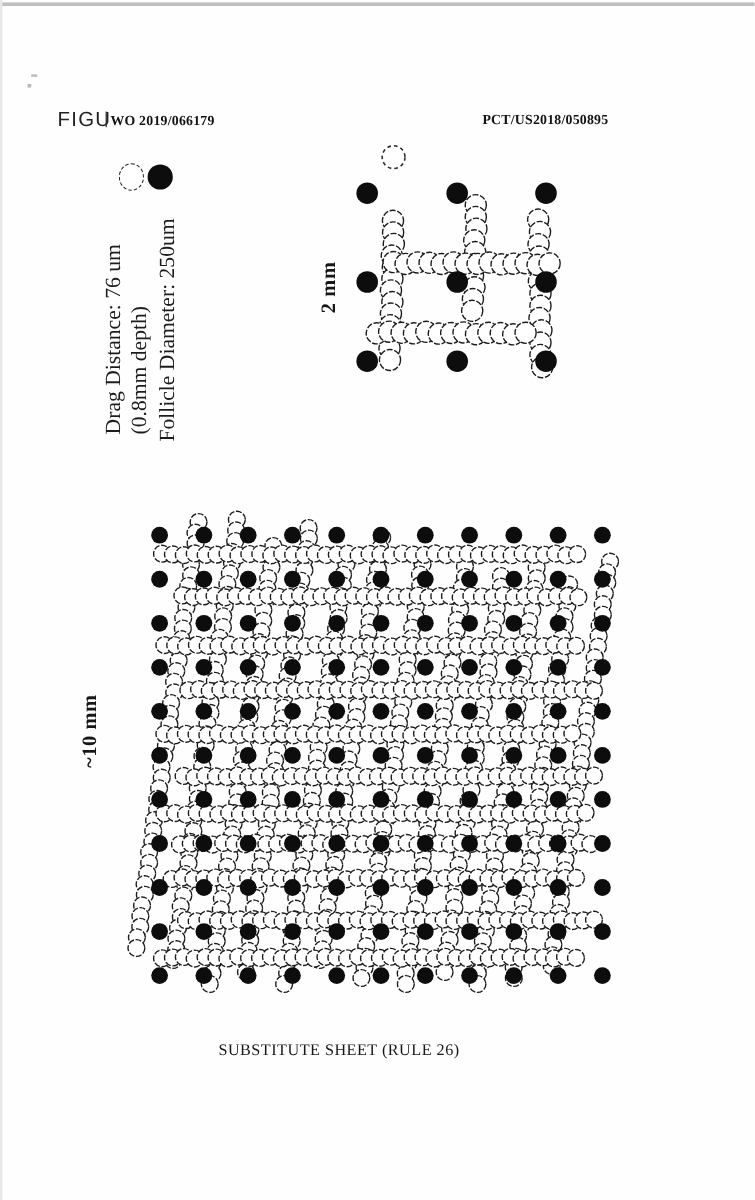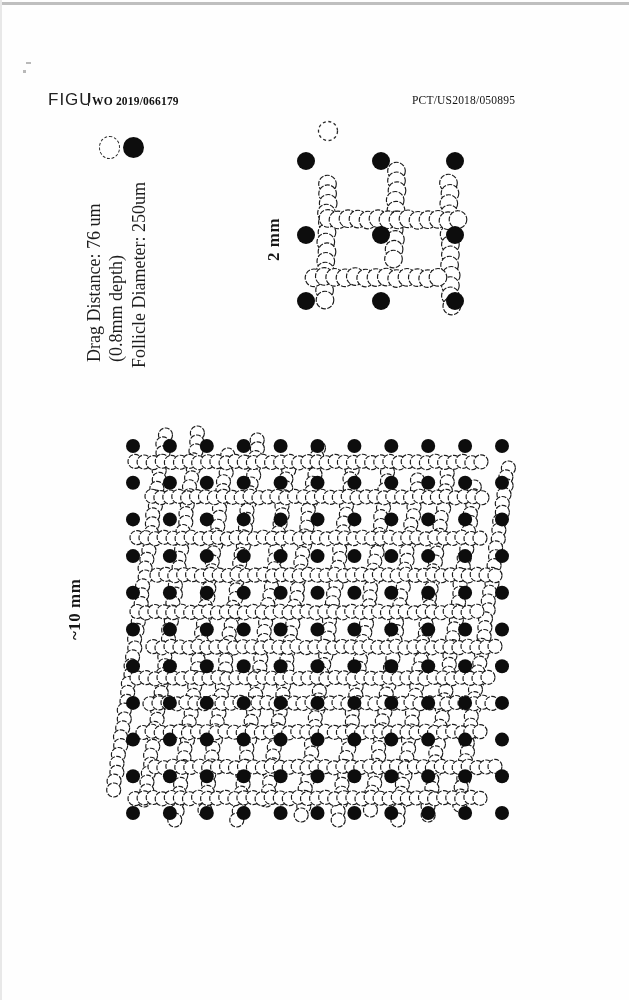--- a/index.html
+++ b/index.html
@@ -8,21 +8,21 @@
   .edge-top{position:absolute;left:0;top:2px;width:629px;height:3px;background:#bfbfbf;}
   .edge-left{position:absolute;left:0;top:0;width:2px;height:1000px;background:#e8e8e8;}
   .scan-mark{position:absolute;background:#b9b9b9;}
   .mark1{left:26px;top:62px;width:5px;height:2px;}
   .mark2{left:23px;top:70px;width:3px;height:3px;}
 
   .figu{position:absolute;left:48px;top:90px;font-family:"Liberation Sans", sans-serif;
         font-size:17px;letter-spacing:1px;color:#222;}
   .figu-bar{position:absolute;left:88px;top:93px;width:1px;height:13px;background:#2a2a2a;}
   .wo-num{position:absolute;left:92px;top:95px;font-weight:bold;font-size:11.5px;letter-spacing:.2px;}
-  .pct-num{position:absolute;left:412px;top:94px;font-weight:normal;font-size:11.5px;letter-spacing:.2px;}
+  .pct-num{position:absolute;left:402px;top:94px;font-weight:bold;font-size:11.5px;letter-spacing:.2px;}
 
   .legend-open{position:absolute;left:99px;top:136px;width:21px;height:23px;box-sizing:border-box;
         border:1.6px dashed #2a2a2a;border-radius:50%;background:#fff;}
   .legend-filled{position:absolute;left:123px;top:137px;width:21px;height:21px;border-radius:50%;background:#0d0d0d;}
 
   .vlabel{position:absolute;transform-origin:0 0;transform:rotate(-90deg);white-space:nowrap;line-height:20px;}
   .leg-line{font-size:18px;color:#1c1c1c;}
   .l1{left:84px;top:362px;}
   .l2{left:106px;top:362px;}
   .l3{left:129px;top:368px;}
@@ -1166,13 +1166,14 @@
         <circle cx="280.6" cy="813.0" r="7" class="dot"></circle>
         <circle cx="317.5" cy="813.0" r="7" class="dot"></circle>
         <circle cx="354.4" cy="813.0" r="7" class="dot"></circle>
         <circle cx="391.3" cy="813.0" r="7" class="dot"></circle>
         <circle cx="428.2" cy="813.0" r="7" class="dot"></circle>
         <circle cx="465.1" cy="813.0" r="7" class="dot"></circle>
         <circle cx="502.0" cy="813.0" r="7" class="dot"></circle>
       </g>
   </svg>
 
+  <span class="footer">SUBSTITUTE SHEET (RULE 26)</span>
 </div>
 
 </body></html>

